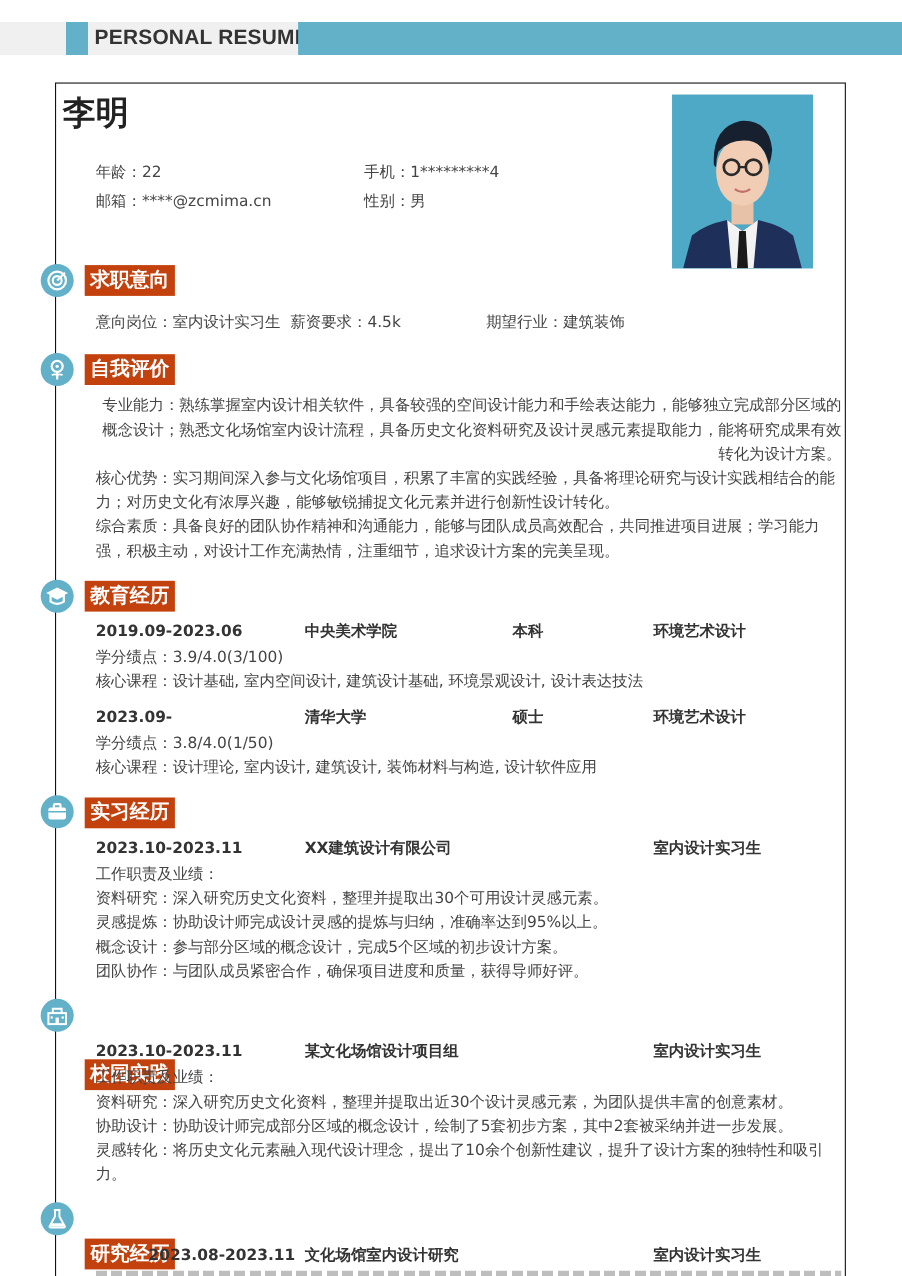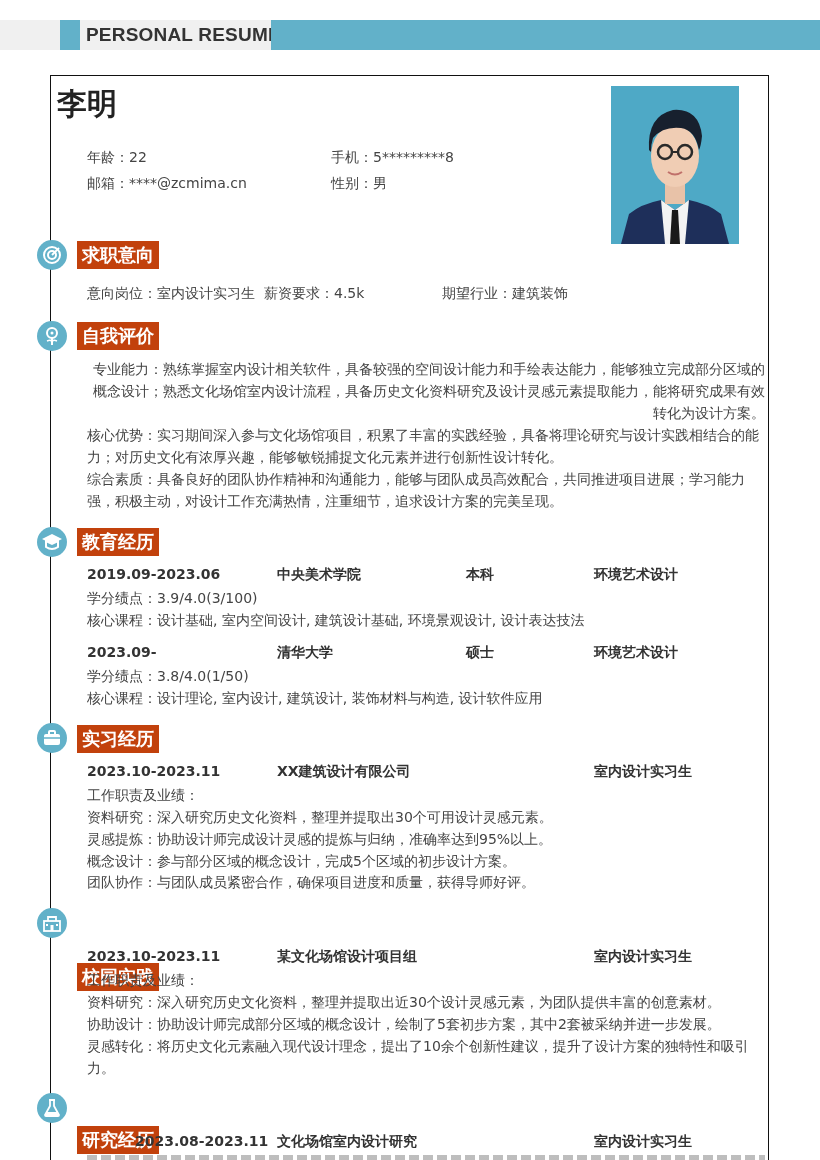--- a/index.html
+++ b/index.html
@@ -36,21 +36,21 @@
 <div class="hdr-title">PERSONAL RESUME</div>
 <div class="hdr-bar"></div>
 
 <div class="frame"></div>
 
 <div class="name">李明</div>
 <div class="info" style="left:87px; top:147px;">
   <span>年龄：</span><span>22</span>
 </div>
 <div class="info" style="left:331px; top:147px;">
-  <span>手机：</span><span>5*********8</span>
+  <span>手机：</span><span>1*********4</span>
 </div>
 <div class="info" style="left:87px; top:173px;">
   <span>邮箱：</span><span>****@zcmima.cn</span>
 </div>
 <div class="info" style="left:331px; top:173px;">
   <span>性别：</span><span>男</span>
 </div>
 
 <div class="photo">
   <svg width="128" height="158" viewBox="0 0 128 158">
@@ -123,21 +123,21 @@
     </svg>
 </div>
 <div class="sec-title" style="top:725px;">实习经历</div>
 <div class="row-b" style="left:87px; top:760px;">2023.10-2023.11</div>
 <div class="row-b" style="left:277px; top:760px;">XX建筑设计有限公司</div>
 <div class="row-b" style="left:594px; top:760px;">室内设计实习生</div>
 <div class="txt" style="top:784px;">工作职责及业绩：</div>
 <div class="txt" style="top:806px;">资料研究：深入研究历史文化资料，整理并提取出30个可用设计灵感元素。</div>
 <div class="txt" style="top:828px;">灵感提炼：协助设计师完成设计灵感的提炼与归纳，准确率达到95%以上。</div>
 <div class="txt" style="top:850px;">概念设计：参与部分区域的概念设计，完成5个区域的初步设计方案。</div>
-<div class="txt" style="top:872px;font-family:Liberation Serif, serif;">团队协作：与团队成员紧密合作，确保项目进度和质量，获得导师好评。</div>
+<div class="txt" style="top:872px;">团队协作：与团队成员紧密合作，确保项目进度和质量，获得导师好评。</div>
 
 <div class="sec-icon" style="top:908px;">
   <svg width="20" height="20" viewBox="0 0 20 20">
       <rect x="2" y="8" width="16" height="10" fill="none" stroke="#fff" stroke-width="1.8"></rect>
       <path d="M6 8 L6 4 L14 4 L14 8" fill="none" stroke="#fff" stroke-width="1.8"></path>
       <rect x="8.5" y="12" width="3" height="6" fill="#fff"></rect>
       <rect x="4" y="11" width="2" height="2" fill="#fff"></rect>
       <rect x="14" y="11" width="2" height="2" fill="#fff"></rect>
     </svg>
 </div>

